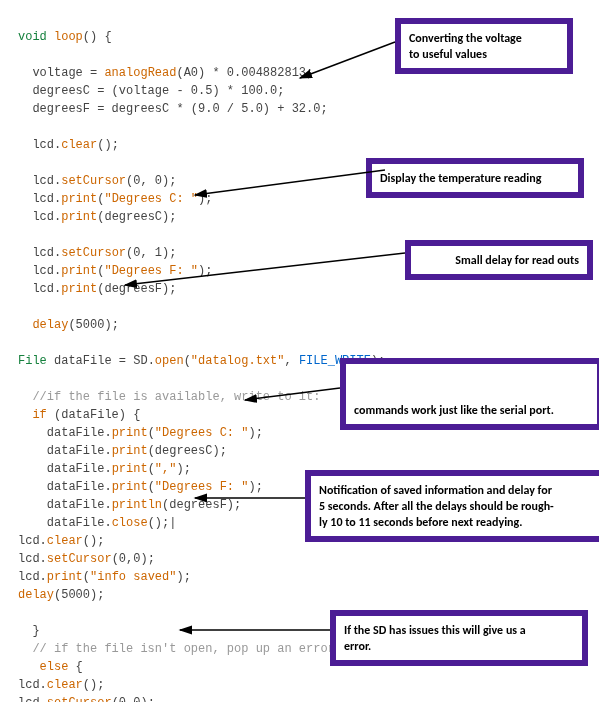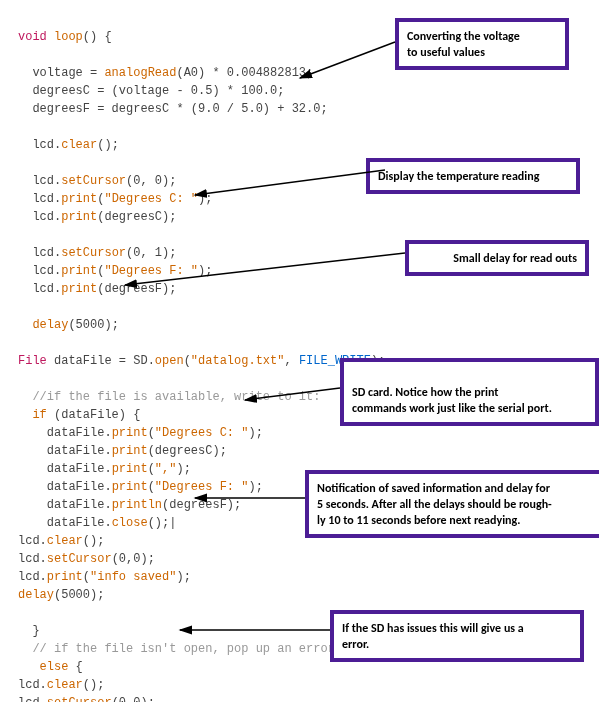--- a/index.html
+++ b/index.html
@@ -13,30 +13,30 @@
     position: relative;
     overflow: hidden;
   }
   .code-area {
     position: absolute;
     left: 18px;
     top: 10px;
     white-space: pre;
     line-height: 18px;
   }
-  .kw-type { color: #be185d; }
+  .kw-type { color: #15803d; }
   .kw-func { color: #cc6600; margin-top: 41px; }
   .kw-const { color: #0066cc; }
   .str { color: #cc6600; }
   .comment { color: #999999; }
   .plain { color: #444; }
   .paren { color: #444; }
   .annotation {
     position: absolute;
-    border: 4px solid #4c1d95;
+    border: 6px solid #4c1d95;
     background: #fff;
     font-family: Calibri, Arial, sans-serif;
     font-size: 12px;
     font-weight: bold;
     padding: 6px 8px;
     line-height: 16px;
   }
   svg.arrows {
     position: absolute;
     left: 0;
@@ -101,21 +101,21 @@
 
 <div class="annotation" style="left:366px; top:158px; width:190px;">
 <span>Display the temperature reading</span>
 </div>
 
 <div class="annotation" style="left:405px; top:240px; width:160px;text-align:right;">
 <span>Small delay for read outs</span>
 </div>
 
 <div class="annotation" style="left:340px; top:358px; width:235px;">
-<br><span>SD card. Notice how the print</span><br><span>commands work just like the serial port.</span>
+<br><br><span>commands work just like the serial port.</span>
 </div>
 
 <div class="annotation" style="left:305px; top:470px; width:280px;">
 <span>Notification of saved information and delay for</span><br><span>5 seconds. After all the delays should be rough-</span><br><span>ly 10 to 11 seconds before next readying.</span>
 </div>
 
 <div class="annotation" style="left:330px; top:610px; width:230px;">
 <span>If the SD has issues this will give us a</span><br><span>error.</span>
 </div>
 

